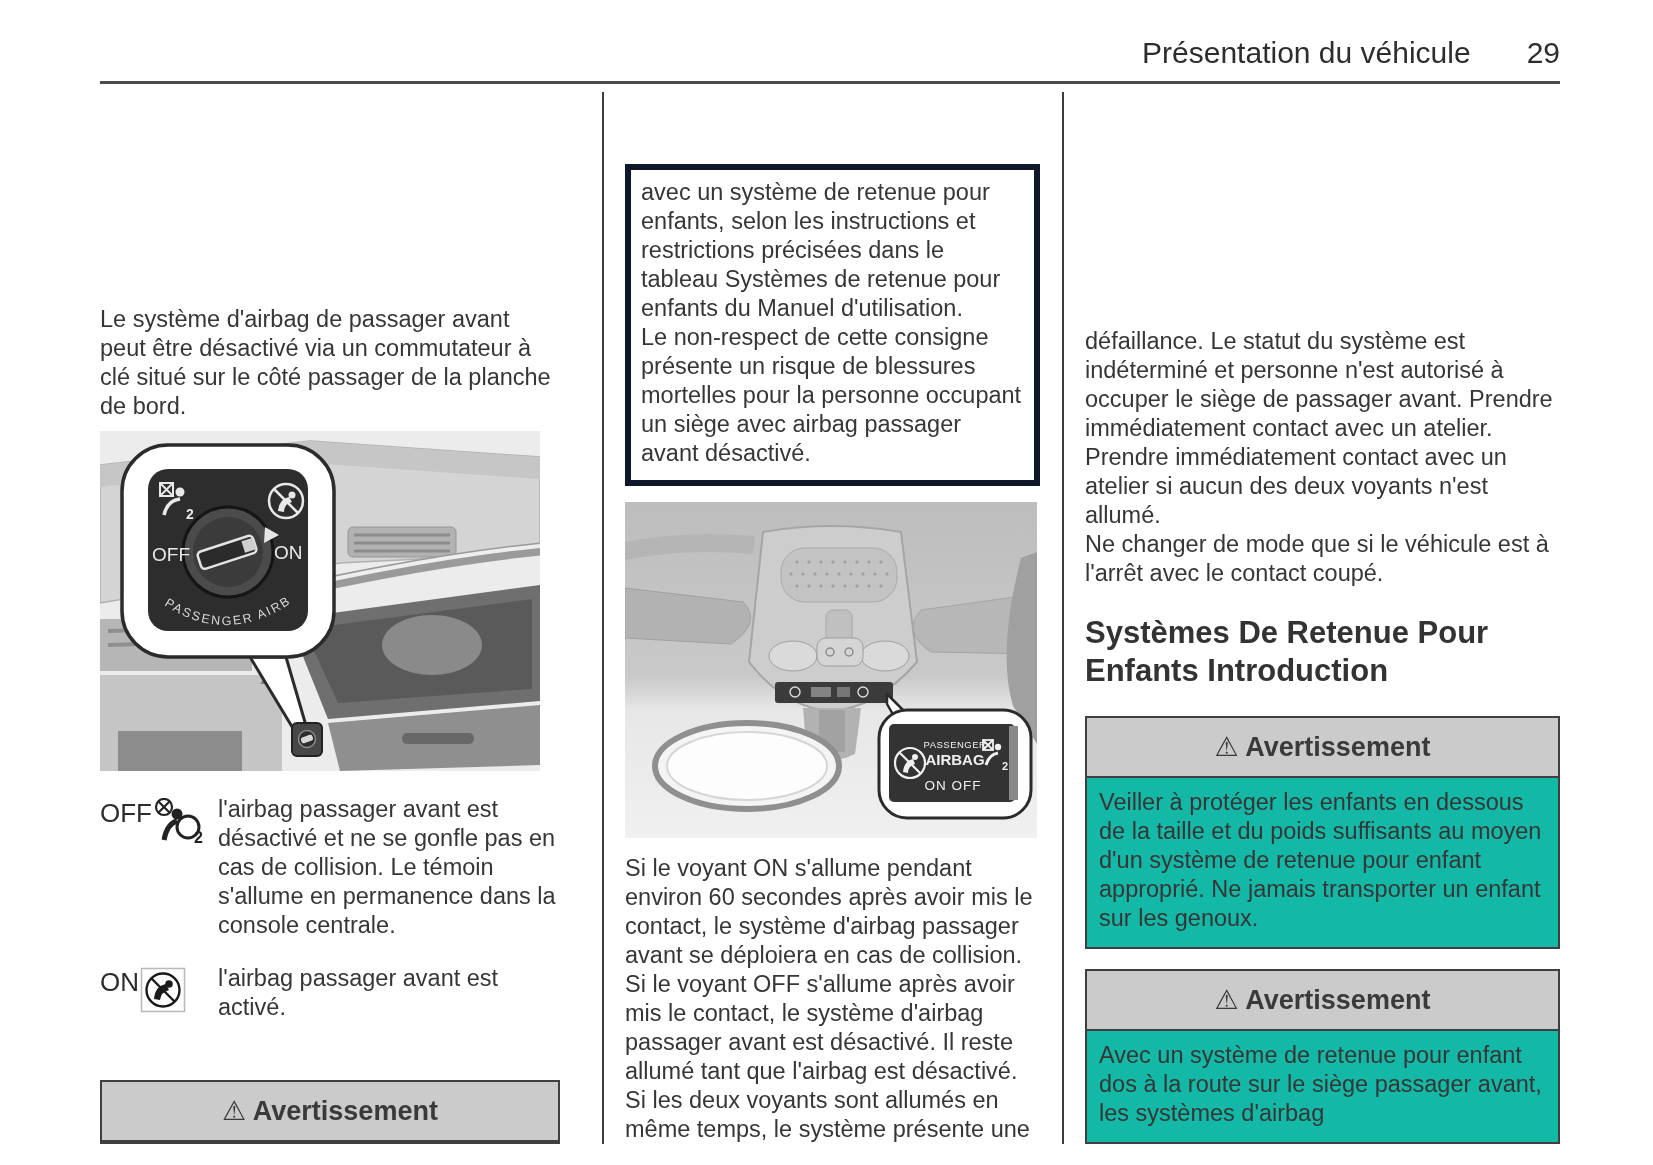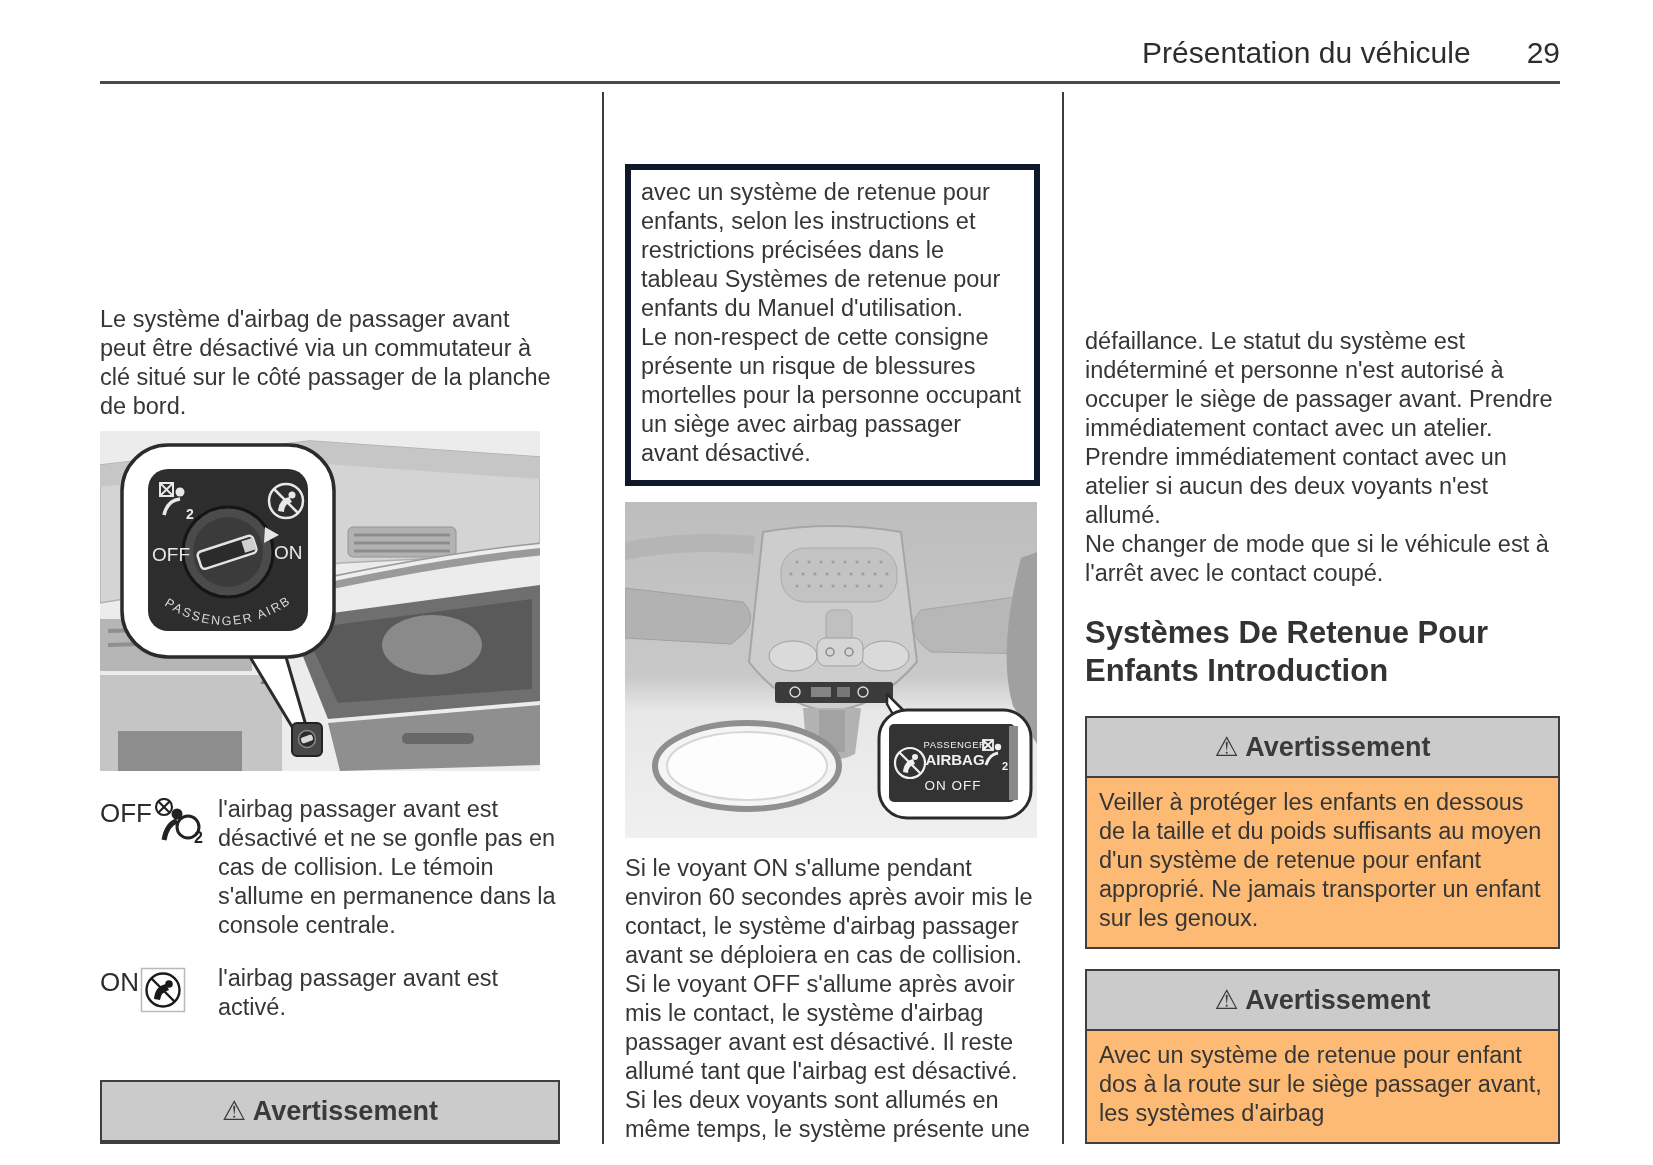--- a/index.html
+++ b/index.html
@@ -18,21 +18,21 @@
   p{margin:0;font-size:23.5px;line-height:29px;color:#363636;}
   .pre{white-space:pre-line;}
   .mt6{margin-top:6px;}
   .choose{margin-top:38px;}
   .figure{margin-top:10px;}
   .figure svg{display:block;}
   .defrow{display:flex;margin-top:24px;}
   .defterm{width:118px;flex:none;display:flex;align-items:flex-start;gap:1px;padding-top:3px;}
   .defterm .kw{font-size:26px;color:#2c2c2c;letter-spacing:0;}
   .defdesc{flex:1;}
-  .warnbox{border:2px solid #3f3f3f;background:#fdba74;}
+  .warnbox{border:2px solid #3f3f3f;background:#14b8a6;}
   .warnbox .whead{background:#cbcbcb;border-bottom:2px solid #3f3f3f;text-align:center;font-weight:bold;font-size:27px;color:#3a3a3a;padding:13px 4px;}
   .warnbox .wbody{padding:10px 12px 14px 12px;}
   .w1{margin-top:58px;}
   .plainbox{border:6px solid #0f172a;padding:8px 10px 12px 10px;margin-top:4px;}
   .fig2{margin-top:16px;}
   .body2{margin-top:16px;}
   .h1{margin:44px 0 0 0;font-size:37px;line-height:46px;font-weight:bold;color:#333;}
   .h2{margin:26px 0 0 0;font-size:31px;line-height:38px;font-weight:bold;color:#333;}
   .w3a{margin-top:26px;}
   .w3b{margin-top:20px;}

